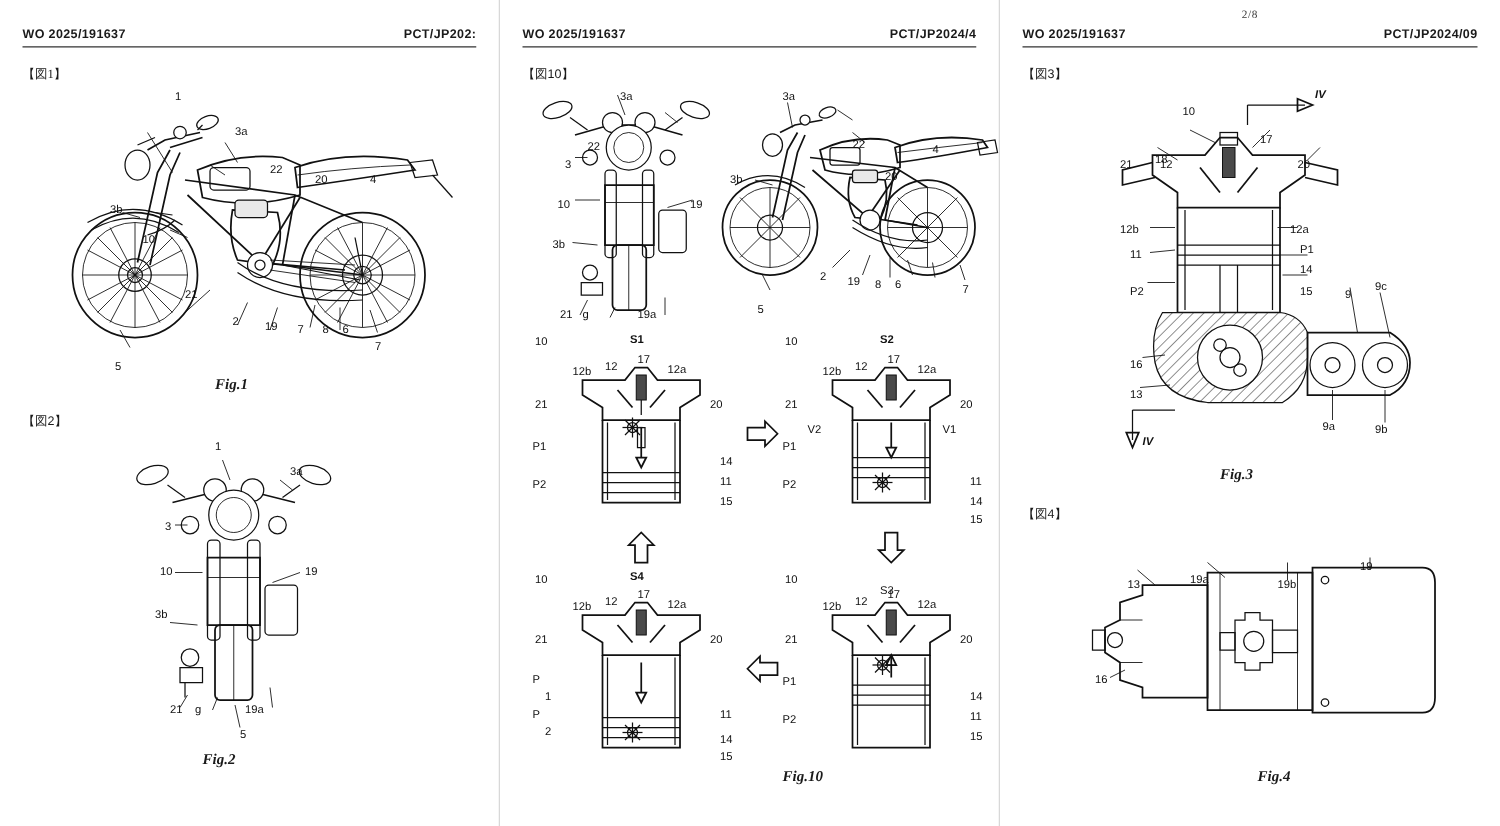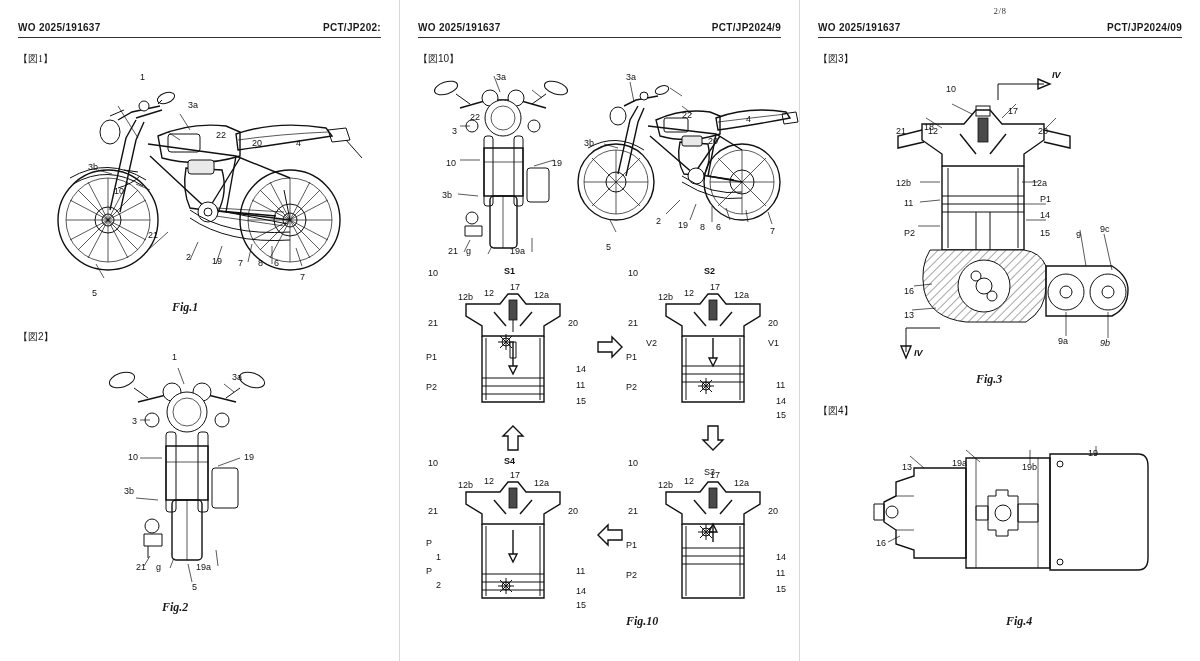--- a/index.html
+++ b/index.html
@@ -269,21 +269,21 @@
   <div class="num" style="left:156px;top:562px;">g</div>
   <div class="num" style="left:196px;top:562px;">19a</div>
   <div class="num" style="left:192px;top:582px;">5</div>
 
   <div class="figcap" style="left:162px;top:600px;">Fig.2</div>
 </div>
 
 <div class="page p2">
   <div class="hdr">
     <span>WO 2025/191637</span>
-    <span>PCT/JP2024/9</span>
+    <span>PCT/JP2024/4</span>
     <span class="rule"></span>
   </div>
 
   <div class="figlbl" style="left:18px;top:52px;">【図10】</div>
 
   <svg style="left:28px;top:62px;" width="160" height="180" viewBox="0 0 160 180">
     <ellipse cx="18" cy="26" rx="12" ry="6" class="fillw" transform="rotate(-18 18 26)"></ellipse>
     <ellipse cx="128" cy="26" rx="12" ry="6" class="fillw" transform="rotate(18 128 26)"></ellipse>
     <line class="ln" x1="28" y1="32" x2="42" y2="42"></line>
     <line class="ln" x1="118" y1="32" x2="104" y2="42"></line>
@@ -457,21 +457,21 @@
   </svg>
   <div class="num" style="left:228px;top:268px;">10</div>
   <div class="num" style="left:304px;top:266px;font-weight:bold;">S2</div>
   <div class="num" style="left:258px;top:292px;">12b</div>
   <div class="num" style="left:284px;top:288px;">12</div>
   <div class="num" style="left:310px;top:282px;">17</div>
   <div class="num" style="left:334px;top:290px;">12a</div>
   <div class="num" style="left:228px;top:318px;">21</div>
   <div class="num" style="left:368px;top:318px;">20</div>
   <div class="num" style="left:246px;top:338px;">V2</div>
-  <div class="num" style="left:368px;top:338px;text-align:right;">V1</div>
+  <div class="num" style="left:354px;top:338px;text-align:right;">V1</div>
   <div class="num" style="left:226px;top:352px;">P1</div>
   <div class="num" style="left:226px;top:382px;">P2</div>
   <div class="num" style="left:376px;top:380px;">11</div>
   <div class="num" style="left:376px;top:396px;">14</div>
   <div class="num" style="left:376px;top:410px;">15</div>
   <svg style="left:296px;top:378px;" width="20" height="16">
     <g class="ln">
         <circle cx="10" cy="8" r="4" fill="none"></circle>
     <line x1="10" y1="0" x2="10" y2="16"></line>
         <line x1="2" y1="8" x2="18" y2="8"></line>
@@ -654,21 +654,21 @@
   <div class="num" style="left:240px;top:194px;">P1</div>
   <div class="num" style="left:104px;top:198px;">11</div>
   <div class="num" style="left:240px;top:210px;">14</div>
   <div class="num" style="left:104px;top:228px;">P2</div>
   <div class="num" style="left:240px;top:228px;">15</div>
   <div class="num" style="left:276px;top:230px;">9</div>
   <div class="num" style="left:300px;top:224px;">9c</div>
   <div class="num" style="left:104px;top:286px;">16</div>
   <div class="num" style="left:104px;top:310px;">13</div>
   <div class="num" style="left:258px;top:336px;">9a</div>
-  <div class="num" style="left:300px;top:338px;font-style:italic;">9b</div>
+  <div class="num" style="left:300px;top:338px;">9b</div>
   <div class="num" style="left:114px;top:348px;font-style:italic;font-weight:bold;">IV</div>
 
   <div class="figcap" style="left:176px;top:372px;">Fig.3</div>
 
   <div class="figlbl" style="left:18px;top:404px;">【図4】</div>
 
   <svg style="left:70px;top:438px;" width="290" height="170" viewBox="0 0 290 170">
 
     <path class="ln2" d="M14 84 L14 64 L26 58 L26 44 L44 38 L44 30 L96 30 L96 120 L44 120 L44 112 L26 106 L26 92 Z" fill="#fff"></path>
     <path class="thin" d="M26 58 L44 58"></path>

